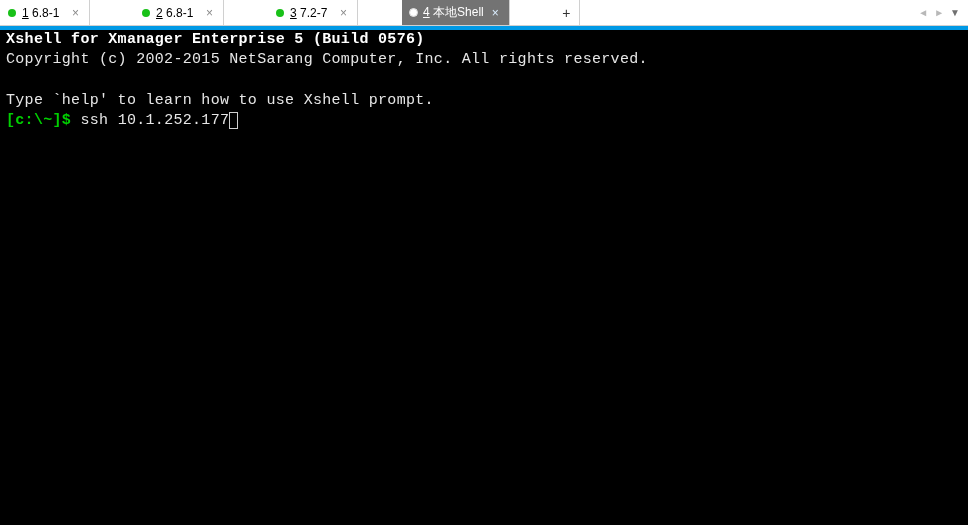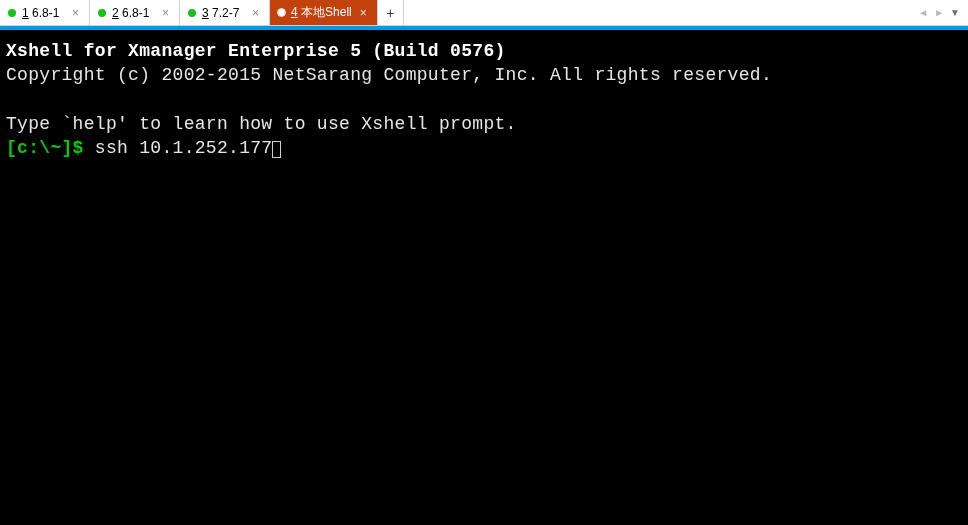--- a/index.html
+++ b/index.html
@@ -1,32 +1,32 @@
 <!DOCTYPE html>
 <html><head>
 <meta charset="utf-8">
 <style>
-  * { box-sizing: border-box; margin: 0; padding: 0; }
+  * { box-sizing: border-box; margin: 0; padding: 0; gap: 44px; }
   html, body { width: 968px; height: 525px; font-family: "Segoe UI", Tahoma, sans-serif; font-size: 12px; background: #ffffff; overflow: hidden; }
   .tabbar { display: flex; align-items: stretch; height: 26px; background: #ffffff; border-bottom: 1px solid #d0d0d0; position: relative; }
   .tab { display: flex; align-items: center; padding: 0 8px 0 8px; border-right: 1px solid #d0d0d0; background: #ffffff; min-width: 90px; cursor: default; gap: 6px; position: relative; }
-  .tab.active { background: #c2410c; color: #ffffff; }
+  .tab.active { background: #737373; color: #ffffff; }
   .status-dot { width: 8px; height: 8px; border-radius: 50%; flex-shrink: 0; }
   .status-green { background: #18c118; }
   .status-white { width:7px; height:7px; border-radius:50%; background:#ffffff; outline:1px solid rgba(255,255,255,.9); }
   .tab-label { flex: 1; white-space: nowrap; }
   .tab-label .accel { text-decoration: underline; }
   .tab-close { font-size: 12px; color: #8a8a8a; cursor: pointer; padding: 0 2px; line-height: 1; }
   .tab.active .tab-close { color: #dbeeff; }
   .newtab { width: 26px; display:flex; align-items:center; justify-content:center; border-right:1px solid #d0d0d0; cursor:pointer; background:#ffffff; }
   .tabbar-right { margin-left:auto; display:flex; align-items:center; padding-right:6px; gap:2px; color:#888; }
   .arrow { font-size:10px; cursor:pointer; padding:2px 2px; color:#b8b8b8; }
   .arrow.menu { color:#707070; }
   .accent-line { height:4px; background:#0099e5; }
-  .terminal { background:#000000; color:#c8c8c8; font-family: "Consolas","Courier New",monospace; font-size:18px; line-height:1.35; height:calc(525px - 26px - 4px); padding:9px 6px; white-space:pre; letter-spacing:0.3px; }
+  .terminal { background:#000000; color:#c8c8c8; font-family: "Consolas","Courier New",monospace; font-size:15px; line-height:1.35; height:calc(525px - 26px - 4px); padding:0 6px; white-space:pre; letter-spacing:0.3px; }
   .t-bold-white { font-weight:bold; color:#ffffff; }
   .t-green-bold { font-weight:bold; color:#00d000; }
   .t-white { color:#e6e6e6; }
   .cursor-block { display:inline-block; width:9px; height:17px; border:1px solid #cfcfcf; vertical-align:text-bottom; margin-left:0px; }
   .plus-glyph { font-size:14px; line-height:1; color:#333; }
 </style>
 </head>
 <body>
 
 <div class="tabbar">

